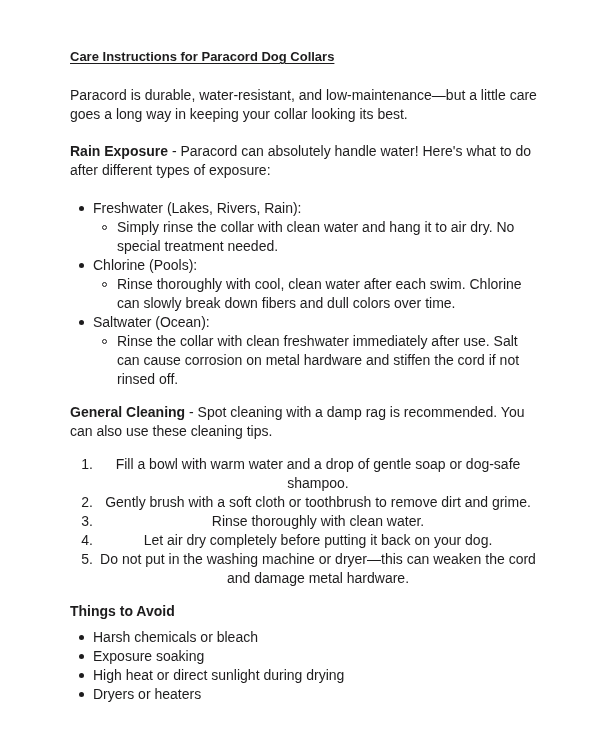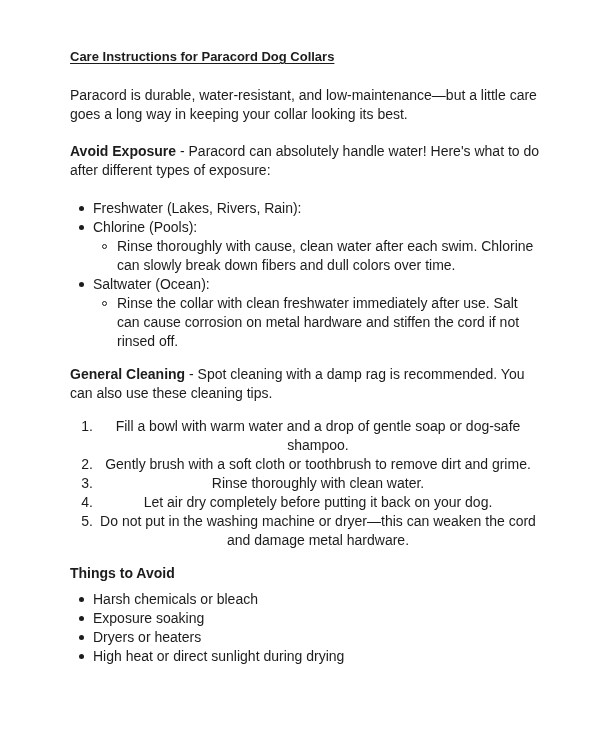--- a/index.html
+++ b/index.html
@@ -60,34 +60,40 @@
 </style>
 </head>
 <body>
 
 <div class="page">
 
   <h1 class="doc-title">Care Instructions for Paracord Dog Collars</h1>
 
   <p class="para">Paracord is durable, water-resistant, and low-maintenance—but a little care goes a long way in keeping your collar looking its best.</p>
 
-  <p class="para-tight"><strong>Avoid Exposure</strong><span> - Paracord can absolutely handle water! Here's what to do after different types of exposure:</span></p>
+  <p class="para-tight"><strong>Rain Exposure</strong><span> - Paracord can absolutely handle water! Here's what to do after different types of exposure:</span></p>
 
   <ul class="bullets">
     <li>
       <span class="marker-dot"></span>
       <span>Freshwater (Lakes, Rivers, Rain):</span>
+      <ul class="sub">
+        <li>
+          <span class="marker-circle"></span>
+          <span>Simply rinse the collar with clean water and hang it to air dry. No special treatment needed.</span>
+        </li>
+      </ul>
     </li>
     <li>
       <span class="marker-dot"></span>
       <span>Chlorine (Pools):</span>
       <ul class="sub">
         <li>
           <span class="marker-circle"></span>
-          <span>Rinse thoroughly with cause, clean water after each swim. Chlorine can slowly break down fibers and dull colors over time.</span>
+          <span>Rinse thoroughly with cool, clean water after each swim. Chlorine can slowly break down fibers and dull colors over time.</span>
         </li>
       </ul>
     </li>
     <li>
       <span class="marker-dot"></span>
       <span>Saltwater (Ocean):</span>
       <ul class="sub">
         <li>
           <span class="marker-circle"></span>
           <span>Rinse the collar with clean freshwater immediately after use. Salt can cause corrosion on metal hardware and stiffen the cord if not rinsed off.</span>
@@ -112,21 +118,21 @@
     <li>
       <span class="marker-dot"></span>
       <span>Harsh chemicals or bleach</span>
     </li>
     <li>
       <span class="marker-dot"></span>
       <span>Exposure soaking</span>
     </li>
     <li>
       <span class="marker-dot"></span>
-      <span>Dryers or heaters</span>
+      <span>High heat or direct sunlight during drying</span>
     </li>
     <li>
       <span class="marker-dot"></span>
-      <span>High heat or direct sunlight during drying</span>
+      <span>Dryers or heaters</span>
     </li>
   </ul>
 
 </div>
 
 </body></html>

